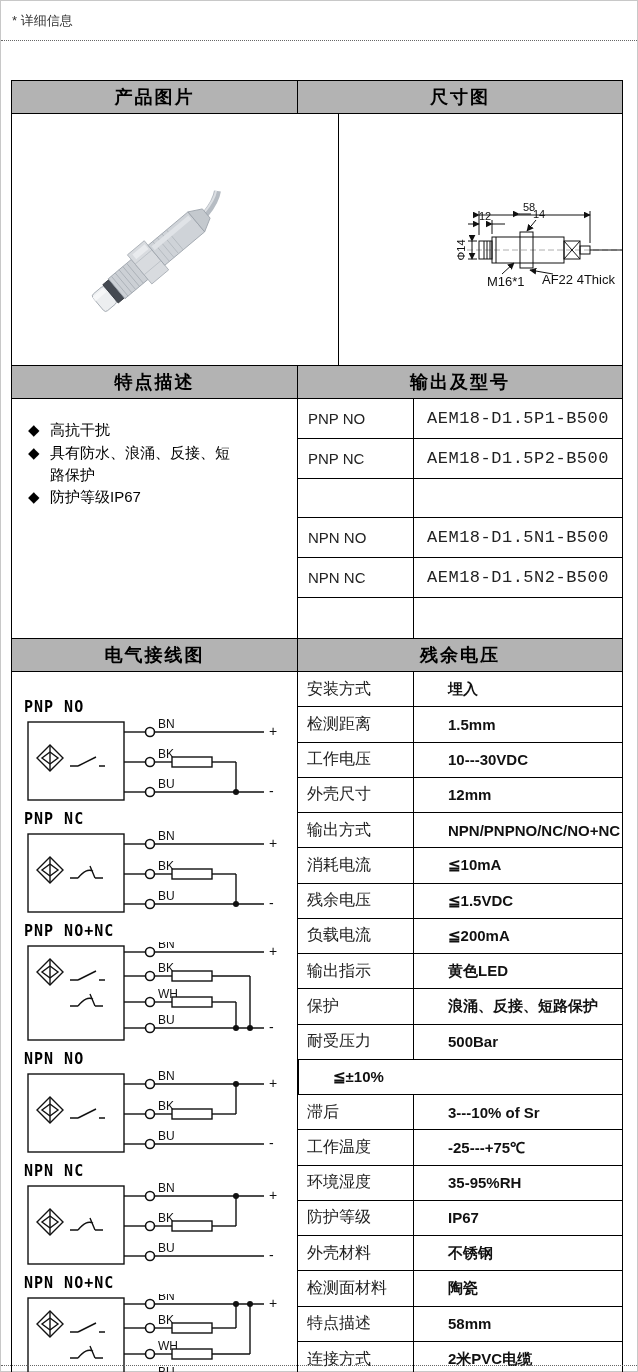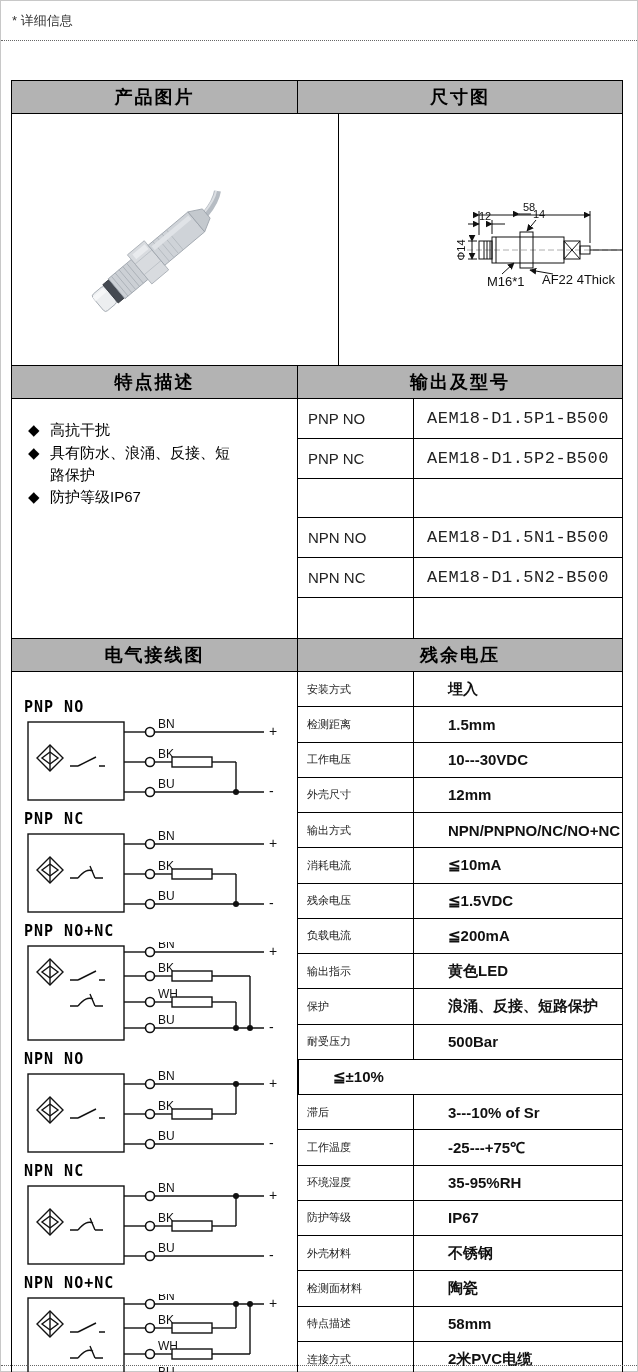--- a/index.html
+++ b/index.html
@@ -45,21 +45,21 @@
   .m-model{
     display:flex; align-items:center; justify-content:center;
     border-left:1px solid var(--border);
     font-family:Liberation Mono, monospace; font-size:17px; letter-spacing:.5px; color:#222;
   }
 
   
   .params{display:grid; grid-template-rows:repeat(20,1fr); height:100%;}
   .p-row{display:grid; grid-template-columns:115px 1fr; border-bottom:1px solid var(--border);}
   .p-row:last-child{border-bottom:none;}
-  .p-label{display:flex; align-items:center; padding-left:9px; font-size:11px; color:#222;}
+  .p-label{display:flex; align-items:center; padding-left:9px; font-size:16px; color:#222;}
   .p-value{
     display:flex; align-items:center; padding-left:34px;
     border-left:1px solid var(--border);
     font-size:15px; font-weight:600; color:#111;
   }
 
   
   .wiring{padding:26px 0 0 12px;}
   .wd-title{
     font-family:"DejaVu Sans Mono", monospace; font-weight:bold; font-size:15px;

